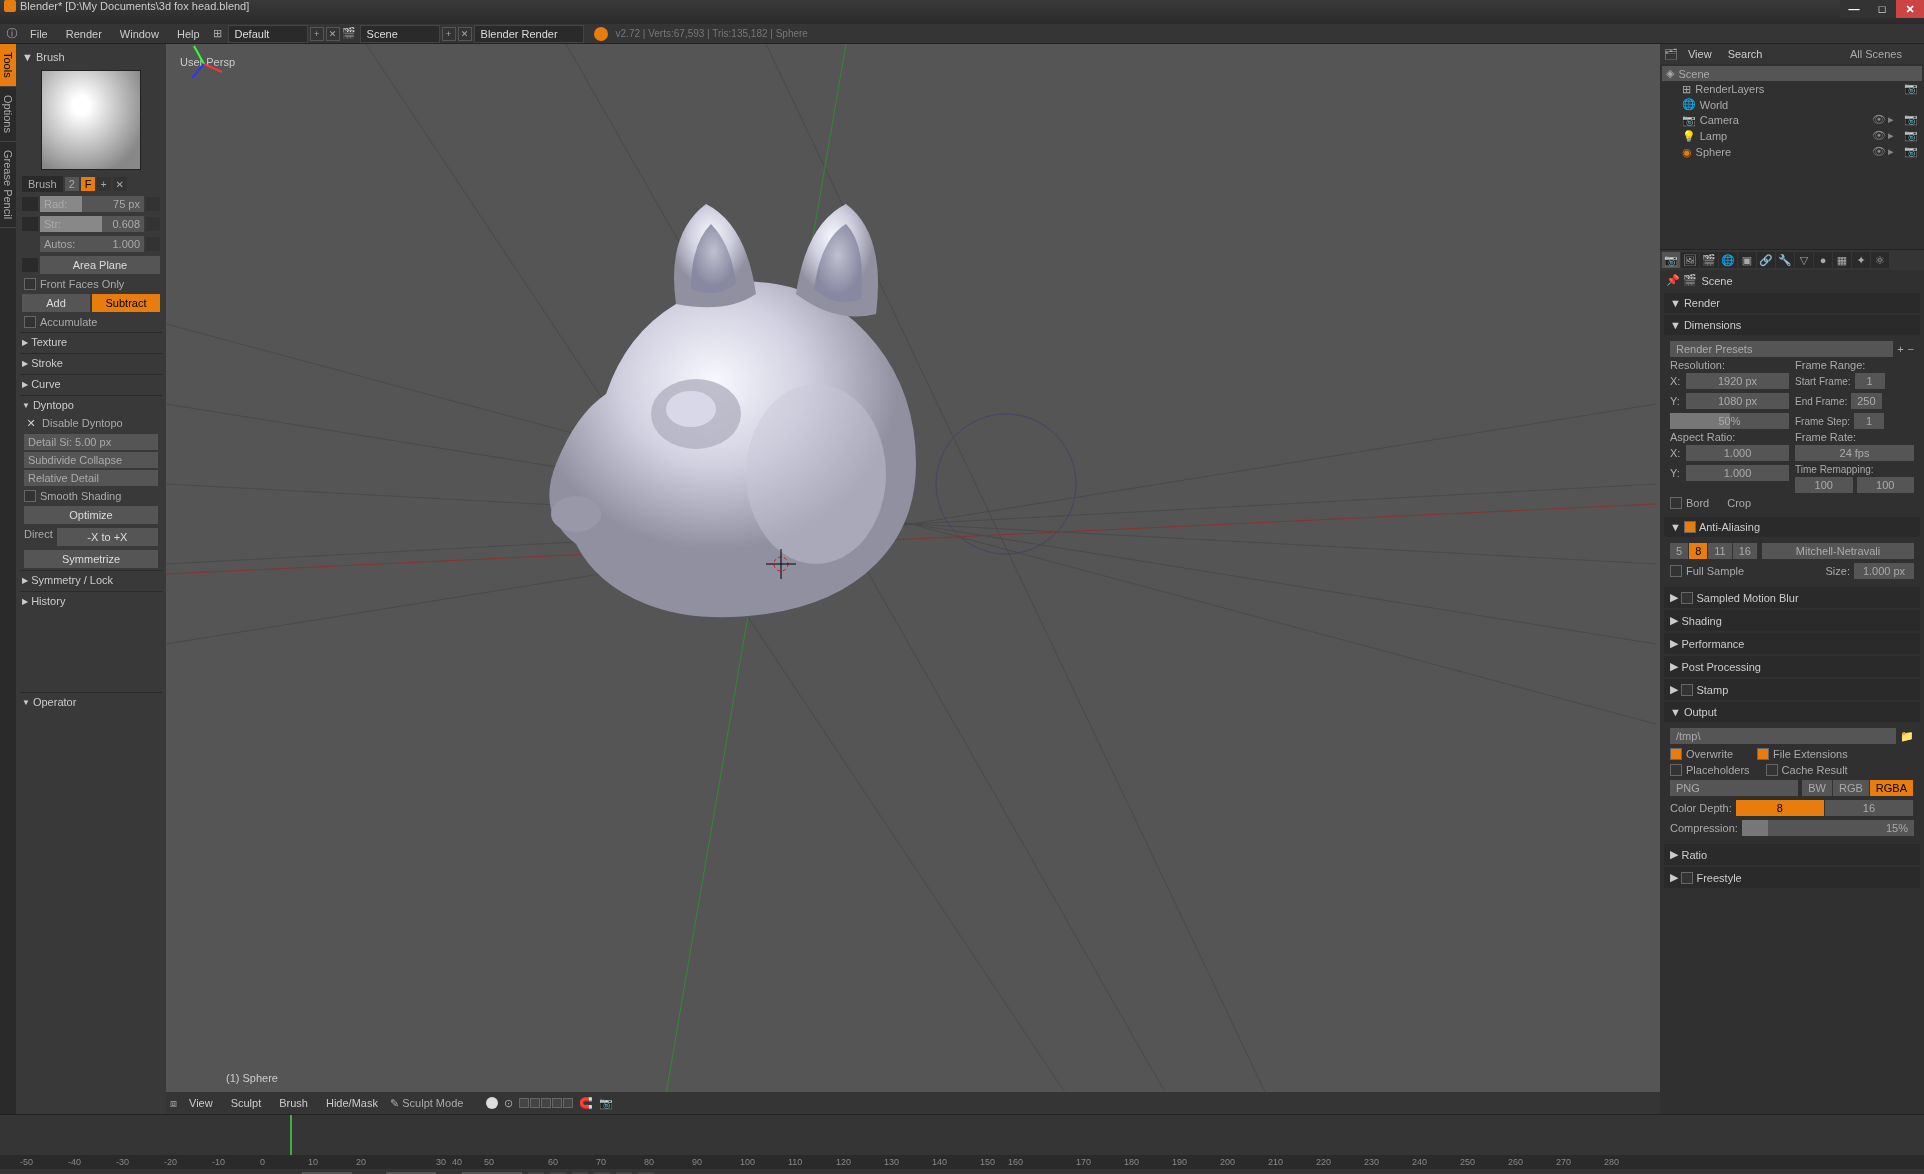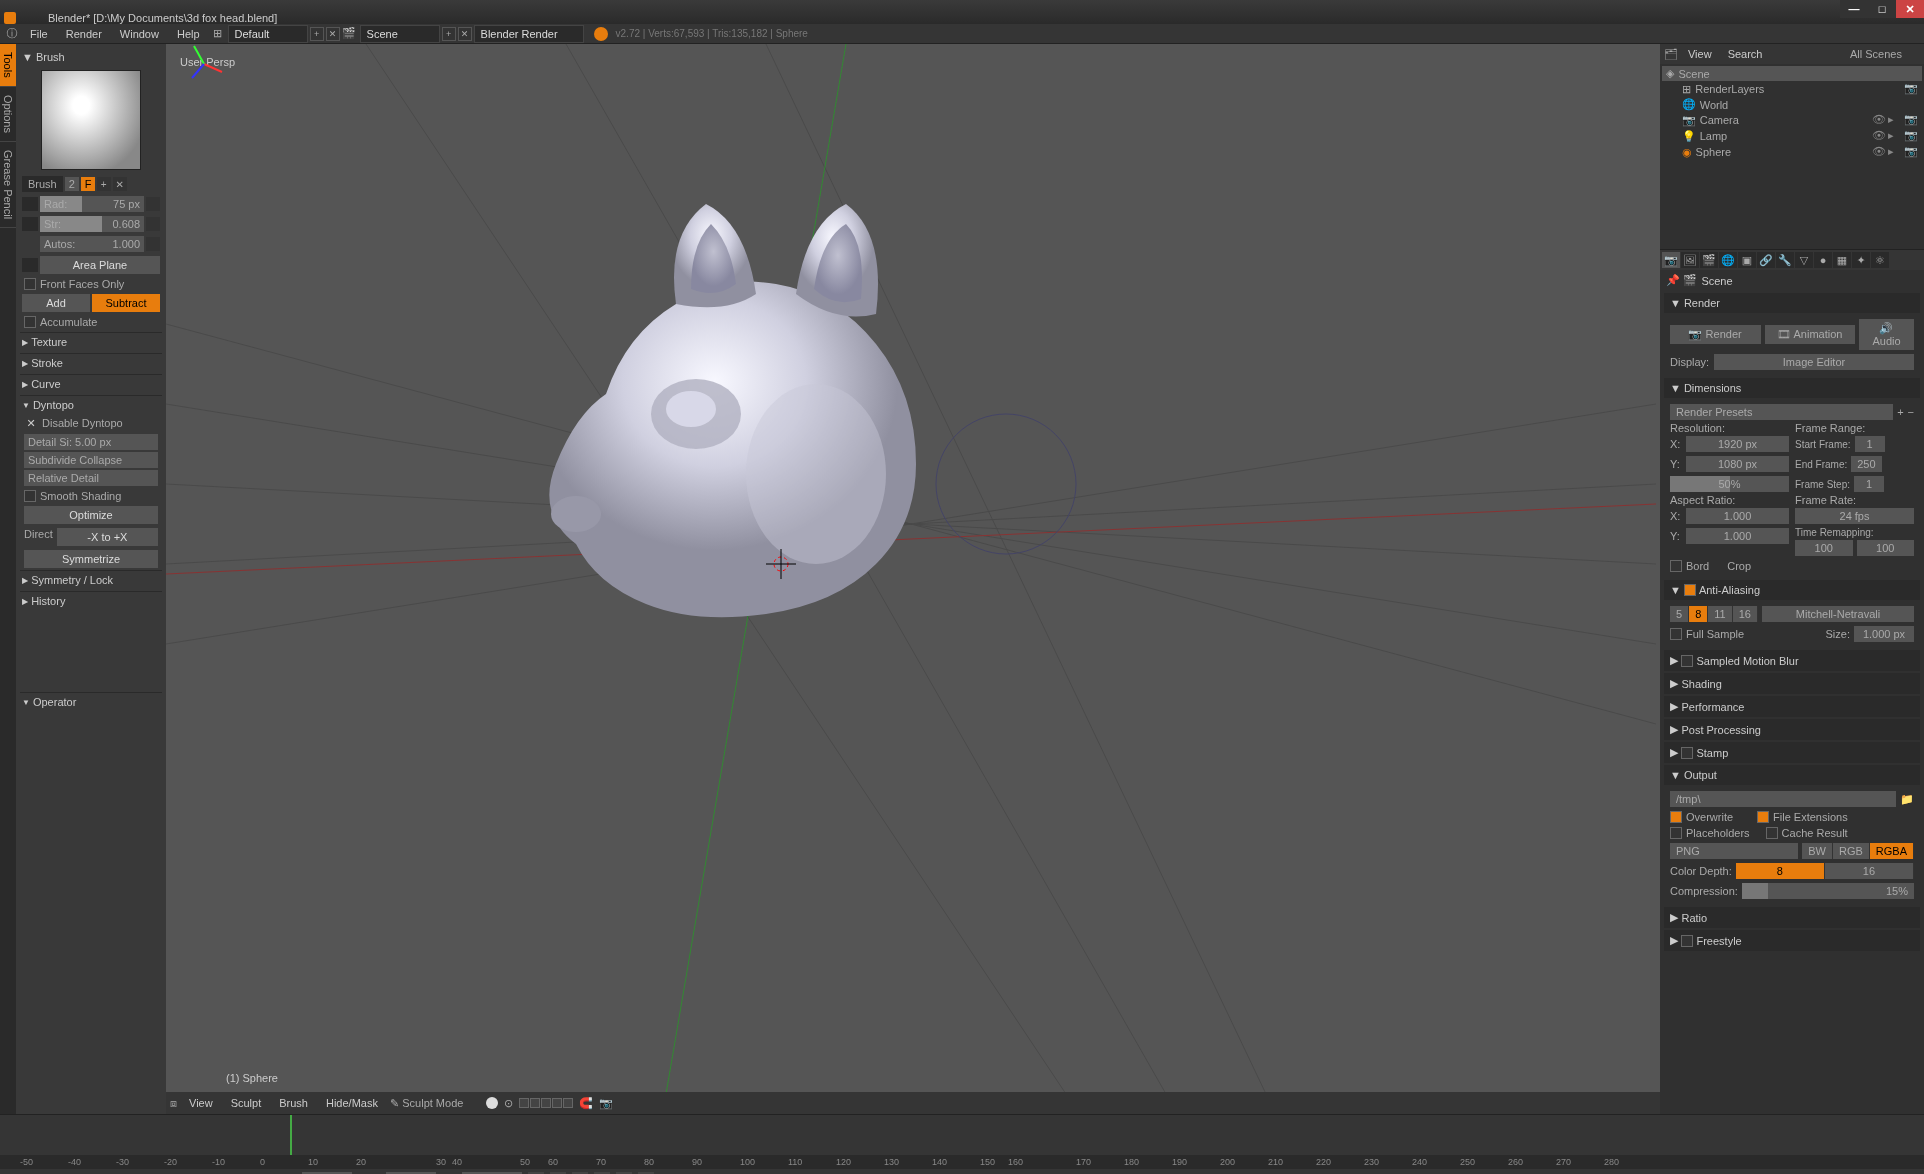--- a/index.html
+++ b/index.html
@@ -1,19 +1,19 @@
 <!DOCTYPE html>
 <html><head>
 <meta charset="utf-8">
 <style>
 * { margin: 0; padding: 0; box-sizing: border-box; font-family: Arial, sans-serif; font-size: 11px; user-select: none; }
 body { background: #000; color: #aaa; overflow: hidden; width: 1924px; height: 1174px; }
 
 
-.titlebar { height: 18px; background: linear-gradient(#3a3a3a, #2a2a2a); display: flex; align-items: flex-start; padding: 12px 4px; color: #ccc; position: relative; gap: 28px; }
+.titlebar { height: 18px; background: linear-gradient(#3a3a3a, #2a2a2a); display: flex; align-items: flex-end; padding: 12px 4px; color: #ccc; position: relative; }
 .titlebar .app-icon { width: 12px; height: 12px; background: #e87d0d; border-radius: 2px; margin-right: 4px; }
 .win-controls { position: absolute; right: 0; top: 0; display: flex; }
 .win-btn { width: 28px; height: 18px; display: flex; align-items: center; justify-content: center; color: #fff; font-weight: bold; }
 .win-min { background: #333; }
 .win-max { background: #333; }
 .win-close { background: #c44; }
 
 
 .topbar { height: 20px; background: #353535; display: flex; align-items: center; padding: 0 4px; border-bottom: 1px solid #222; gap: 2px; }
 .topbar .icon-btn { width: 16px; height: 16px; display: flex; align-items: center; justify-content: center; }
@@ -402,31 +402,20 @@
       <div class="prop-breadcrumb">
         <span>📌</span>
         <span>🎬</span>
         <span>Scene</span>
       </div>
       <div class="prop-panel">
         <h4>
             <span class="tri">▼</span>
             <span>Render</span>
           </h4>
-        <div class="prop-content">
-          <div class="prop-row">
-            <div class="prop-btn">📷 <span>Render</span></div>
-            <div class="prop-btn">🎞 <span>Animation</span></div>
-            <div class="prop-btn" style="flex:0 0 55px">🔊 <span>Audio</span></div>
-          </div>
-          <div class="prop-row">
-            <span class="lbl">Display:</span>
-            <div class="val">Image Editor</div>
-          </div>
-        </div>
       </div>
       <div class="prop-panel">
         <h4>
             <span class="tri">▼</span>
             <span>Dimensions</span>
           </h4>
         <div class="prop-content">
           <div class="prop-row">
             <div class="val" style="text-align:left">Render Presets</div>
             <div class="tiny-btn">+</div>
@@ -621,21 +610,21 @@
       <div class="tick" style="left: 20px;">-50</div>
       <div class="tick" style="left: 68px;">-40</div>
       <div class="tick" style="left: 116px;">-30</div>
       <div class="tick" style="left: 164px;">-20</div>
       <div class="tick" style="left: 212px;">-10</div>
       <div class="tick" style="left: 260px;">0</div>
       <div class="tick" style="left: 308px;">10</div>
       <div class="tick" style="left: 356px;">20</div>
       <div class="tick" style="left: 404px; margin-left: 32px;">30</div>
       <div class="tick" style="left: 452px;">40</div>
-      <div class="tick" style="left: 520px;">50</div>
+      <div class="tick" style="left: 484px;">50</div>
       <div class="tick" style="left: 548px;">60</div>
       <div class="tick" style="left: 596px;">70</div>
       <div class="tick" style="left: 644px;">80</div>
       <div class="tick" style="left: 692px;">90</div>
       <div class="tick" style="left: 740px;">100</div>
       <div class="tick" style="left: 788px;">110</div>
       <div class="tick" style="left: 836px;">120</div>
       <div class="tick" style="left: 884px;">130</div>
       <div class="tick" style="left: 932px;">140</div>
       <div class="tick" style="left: 980px;">150</div>

